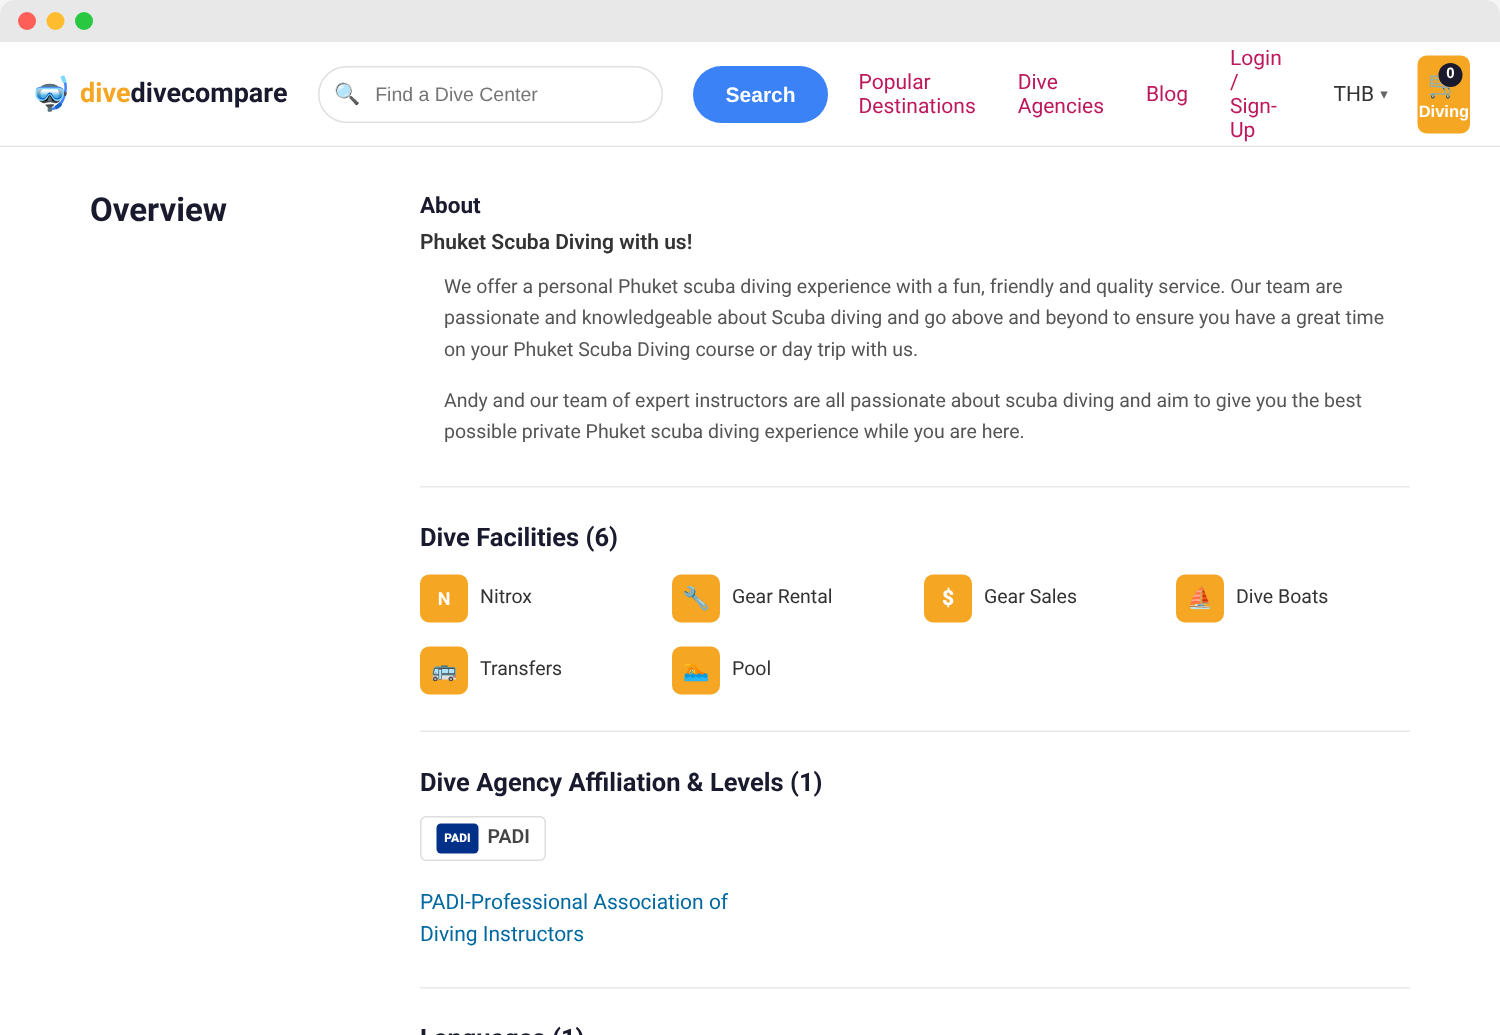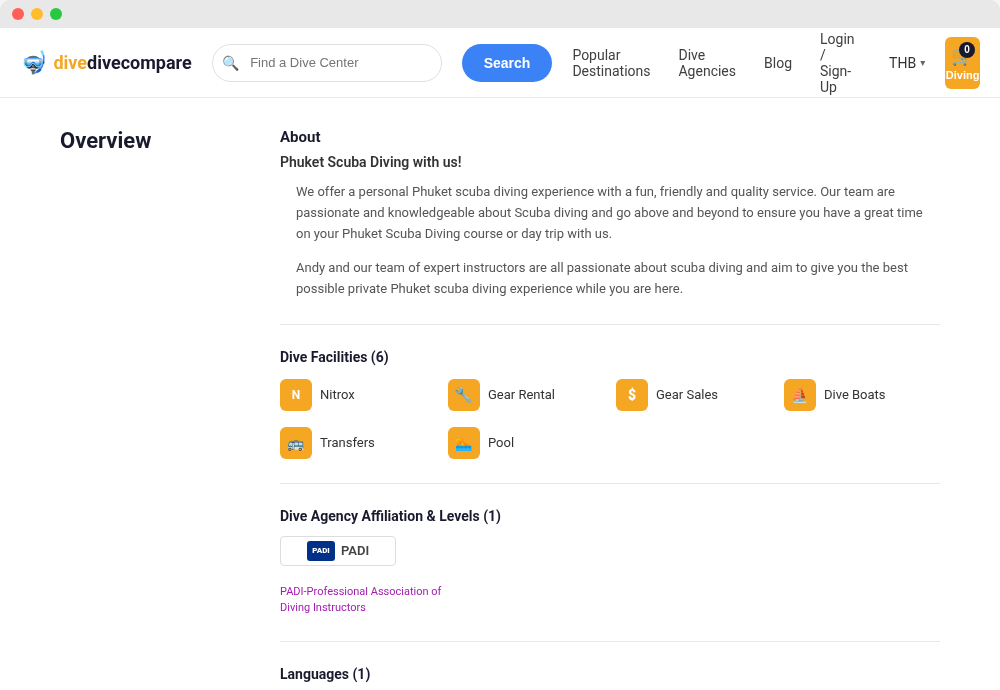--- a/index.html
+++ b/index.html
@@ -88,21 +88,21 @@
 
     .nav-links {
       display: flex;
       align-items: center;
       gap: 28px;
       margin-left: auto;
       margin-right: 12px;
     }
     .nav-link {
       font-size: 14px;
-      color: #404040;
+      color: #be185d;
       text-decoration: none;
       cursor: pointer;
     }
 
     .currency-select {
       display: flex;
       align-items: center;
       gap: 4px;
       font-size: 14px;
       color: #333;
@@ -162,21 +162,21 @@
       font-weight: 700;
       color: #1a1a2e;
     }
 
     .main-content {
       flex: 1;
       padding-left: 20px;
     }
 
     .section-title {
-      font-size: 14px;
+      font-size: 17px;
       font-weight: 700;
       color: #1a1a2e;
       margin-bottom: 12px;
     }
 
     .about-title {
       font-size: 15px;
       font-weight: 700;
       color: #1a1a2e;
       margin-bottom: 8px;
@@ -233,41 +233,41 @@
       flex-shrink: 0;
     }
 
     
     .agency-badge {
       display: inline-flex;
       align-items: center;
       gap: 6px;
       border: 1px solid #ddd;
       border-radius: 4px;
-      padding: 4px 26px;
+      padding: 4px 10px;
       font-size: 13px;
       font-weight: 600;
       color: #444;
       margin-bottom: 10px;
     }
     .padi-logo {
       width: 28px;
       height: 20px;
       background: #003087;
       border-radius: 3px;
       display: flex;
       align-items: center;
       justify-content: center;
       color: #fff;
       font-size: 8px;
       font-weight: 900;
     }
     .agency-desc {
-      font-size: 11px;
-      color: #a21caf;
+      font-size: 14px;
+      color: #0369a1;
       line-height: 1.5;
     }
   </style>
 </head>
 <body>
 
 <div class="window-chrome">
   <div class="dot dot-red"></div>
   <div class="dot dot-yellow"></div>
   <div class="dot dot-green"></div>

